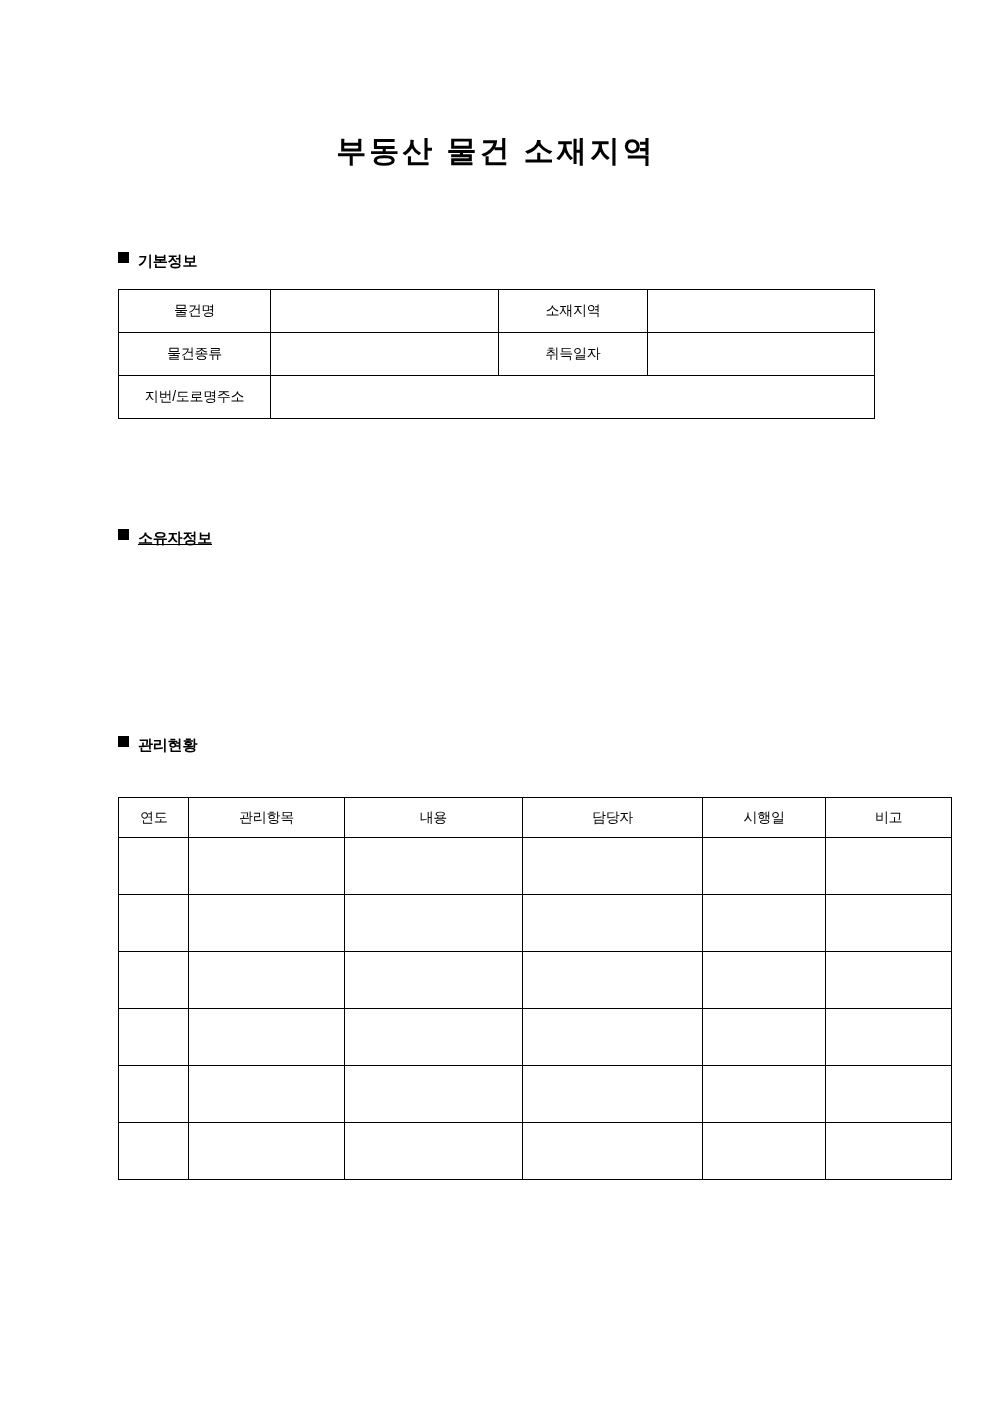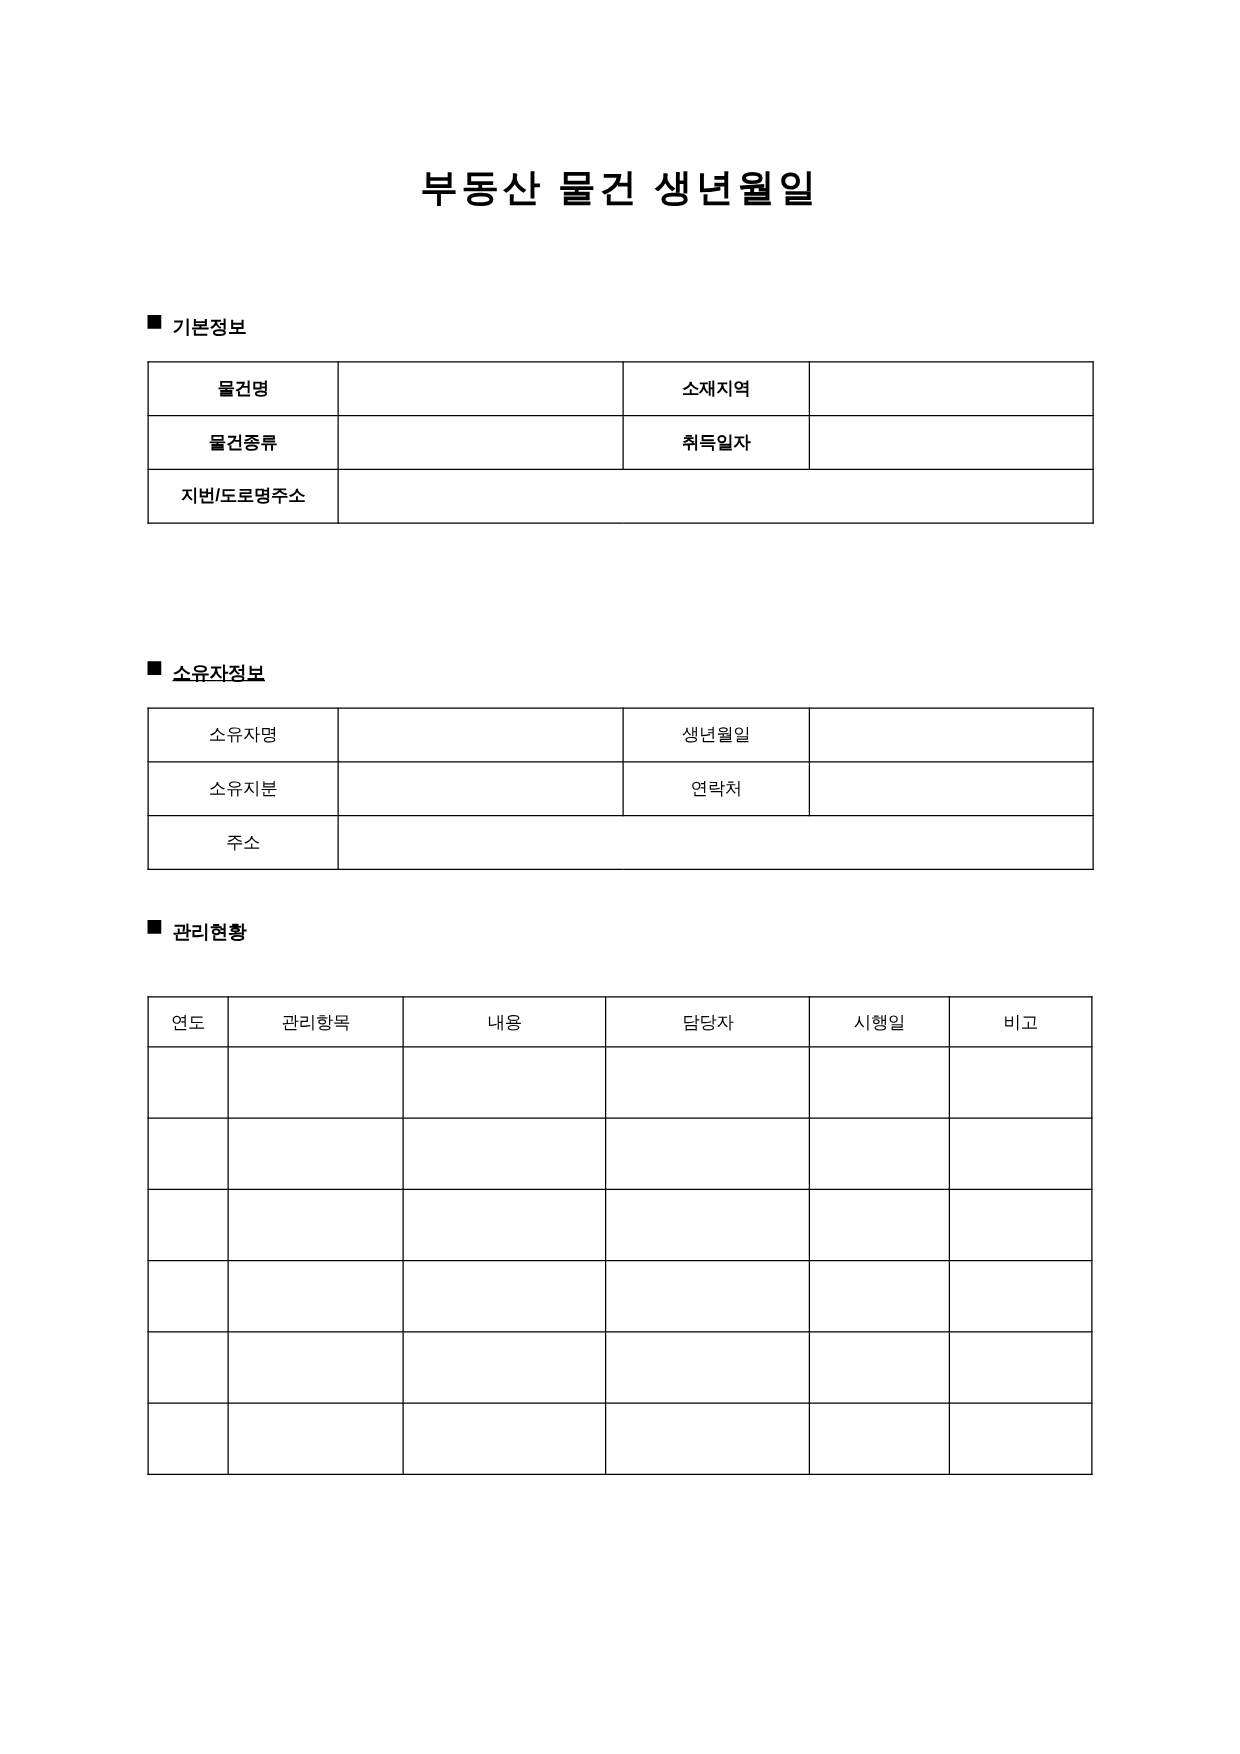--- a/index.html
+++ b/index.html
@@ -76,52 +76,52 @@
   td.val {
     background: #ffffff;
   }
 
   
   #table-basic {
     left: 118px;
     top: 289px;
     width: 756px;
   }
-  #table-basic td { height: 42px; font-weight: bold; }
+  #table-basic td { height: 42px; }
 
   
   #table-owner {
     left: 118px;
     top: 566px;
     width: 756px;
   }
   #table-owner td { height: 42px; }
 
   
   #table-mgmt {
     left: 118px;
     top: 797px;
-    width: 756px;
+    width: 834px;
   }
   #table-mgmt th { height: 39px; }
   #table-mgmt td { height: 56px; }
 
   
   #head-basic { left: 118px; top: 252px; }
   #head-owner { left: 118px; top: 529px; text-decoration: underline; }
   #head-mgmt  { left: 118px; top: 736px; }
 
   sup { font-size: 9px; vertical-align: super; line-height: 0; }
 </style>
 </head>
 <body>
 
 <div class="page">
 
-  <div class="doc-title">부동산 물건 생년월일</div>
+  <div class="doc-title">부동산 물건 소재지역</div>
 
   <div class="section-head" id="head-basic">
     <span class="bullet"></span>
     <span>기본정보</span>
   </div>
 
   <table class="grid" id="table-basic">
     <colgroup>
       <col style="width:152px">
       <col style="width:228px">
@@ -146,46 +146,20 @@
         <td class="val" colspan="3"></td>
       </tr>
     </tbody>
   </table>
 
   <div class="section-head" id="head-owner">
     <span class="bullet"></span>
     <span>소유자정보</span>
   </div>
 
-  <table class="grid" id="table-owner">
-    <colgroup>
-      <col style="width:152px">
-      <col style="width:228px">
-      <col style="width:149px">
-      <col style="width:227px">
-    </colgroup>
-    <tbody>
-      <tr>
-        <td class="lbl">소유자명</td>
-        <td class="val"></td>
-        <td class="lbl">생년월일</td>
-        <td class="val"></td>
-      </tr>
-      <tr>
-        <td class="lbl">소유지분</td>
-        <td class="val"></td>
-        <td class="lbl">연락처</td>
-        <td class="val"></td>
-      </tr>
-      <tr>
-        <td class="lbl">주소</td>
-        <td class="val" colspan="3"></td>
-      </tr>
-    </tbody>
-  </table>
 
   <div class="section-head" id="head-mgmt">
     <span class="bullet"></span>
     <span>관리현황</span>
   </div>
 
   <table class="grid" id="table-mgmt">
     <colgroup>
       <col style="width:60px">
       <col style="width:132px">

